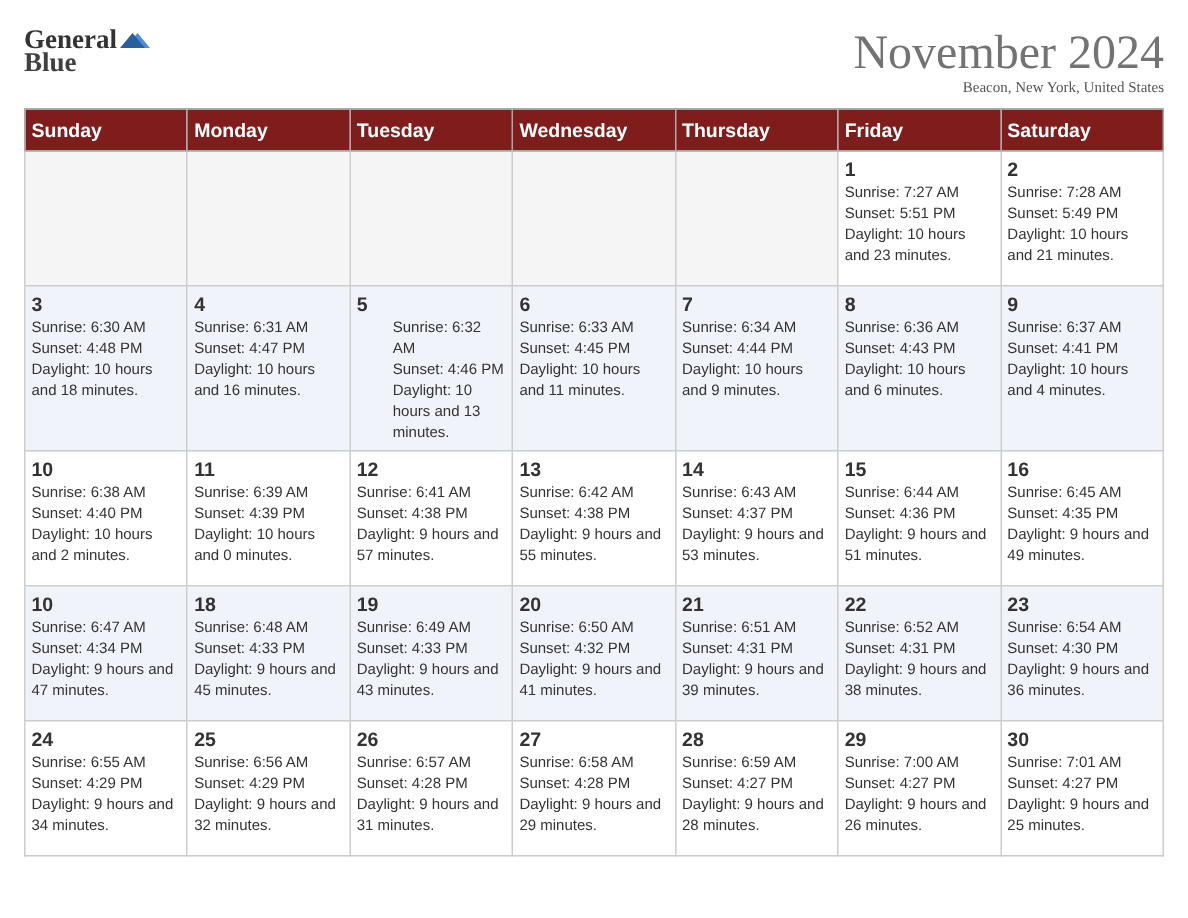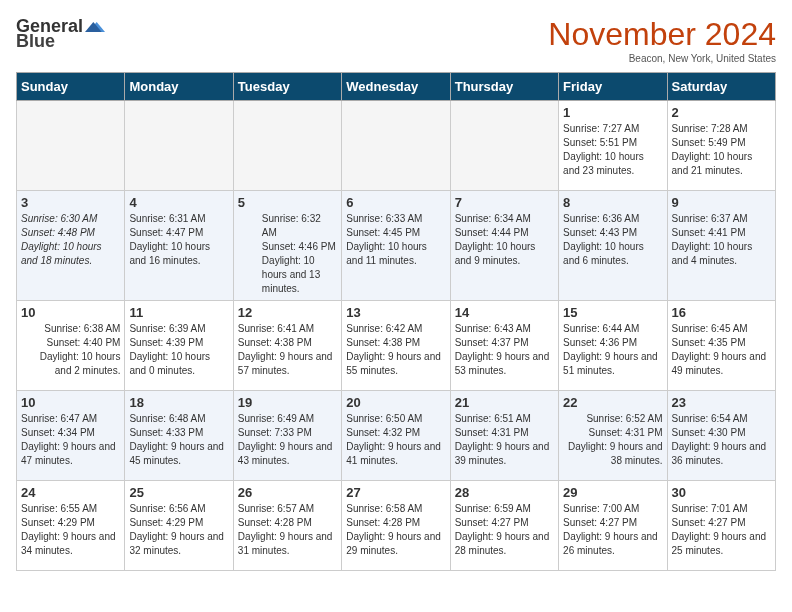--- a/index.html
+++ b/index.html
@@ -8,20 +8,21 @@
       background: #fff;
       width: 792px;
       min-height: 612px;
       padding: 16px;
     }
     .header-area {
       display: flex;
       justify-content: space-between;
       align-items: flex-start;
       margin-bottom: 8px;
+      font-family: Liberation Serif, serif;
     }
     .logo {
       display: flex;
       align-items: center;
       gap: 2px;
     }
     .logo-text-general {
       font-size: 18px;
       font-weight: bold;
       color: #333;
@@ -35,33 +36,33 @@
       width: 20px;
       height: 20px;
       margin-left: 2px;
     }
     .title-area {
       text-align: right;
     }
     .month-title {
       font-size: 32px;
       font-weight: normal;
-      color: #c2410c;
+      color: #737373;
     }
     .location {
       font-size: 10px;
       color: #555;
     }
     table {
       width: 100%;
       border-collapse: collapse;
       table-layout: fixed;
     }
     th {
-      background-color: #0c4a6e;
+      background-color: #7f1d1d;
       color: #fff;
       padding: 6px 4px;
       font-size: 13px;
       font-weight: bold;
       border: 1px solid #aaa;
       text-align: left;
     }
     td {
       border: 1px solid #ccc;
       vertical-align: top;
@@ -141,21 +142,21 @@
         <td>
           <div class="day-number">2</div>
           <div class="day-info" style="white-space: pre-line;">Sunrise: 7:28 AM
 Sunset: 5:49 PM
 Daylight: 10 hours and 21 minutes.</div>
         </td>
       </tr>
       <tr>
         <td>
           <div class="day-number">3</div>
-          <div class="day-info" style="white-space: pre-line; font-style: italic;">Sunrise: 6:30 AM
+          <div class="day-info" style="white-space: pre-line;">Sunrise: 6:30 AM
 Sunset: 4:48 PM
 Daylight: 10 hours and 18 minutes.</div>
         </td>
         <td>
           <div class="day-number">4</div>
           <div class="day-info" style="white-space: pre-line;">Sunrise: 6:31 AM
 Sunset: 4:47 PM
 Daylight: 10 hours and 16 minutes.</div>
         </td>
         <td>
@@ -185,21 +186,21 @@
         <td>
           <div class="day-number">9</div>
           <div class="day-info" style="white-space: pre-line;">Sunrise: 6:37 AM
 Sunset: 4:41 PM
 Daylight: 10 hours and 4 minutes.</div>
         </td>
       </tr>
       <tr>
         <td>
           <div class="day-number">10</div>
-          <div class="day-info" style="white-space: pre-line; text-align: right;">Sunrise: 6:38 AM
+          <div class="day-info" style="white-space: pre-line;">Sunrise: 6:38 AM
 Sunset: 4:40 PM
 Daylight: 10 hours and 2 minutes.</div>
         </td>
         <td>
           <div class="day-number">11</div>
           <div class="day-info" style="white-space: pre-line;">Sunrise: 6:39 AM
 Sunset: 4:39 PM
 Daylight: 10 hours and 0 minutes.</div>
         </td>
         <td>
@@ -242,38 +243,38 @@
         </td>
         <td>
           <div class="day-number">18</div>
           <div class="day-info" style="white-space: pre-line;">Sunrise: 6:48 AM
 Sunset: 4:33 PM
 Daylight: 9 hours and 45 minutes.</div>
         </td>
         <td>
           <div class="day-number">19</div>
           <div class="day-info" style="white-space: pre-line;">Sunrise: 6:49 AM
-Sunset: 7:33 PM
+Sunset: 4:33 PM
 Daylight: 9 hours and 43 minutes.</div>
         </td>
         <td>
           <div class="day-number">20</div>
           <div class="day-info" style="white-space: pre-line;">Sunrise: 6:50 AM
 Sunset: 4:32 PM
 Daylight: 9 hours and 41 minutes.</div>
         </td>
         <td>
           <div class="day-number">21</div>
           <div class="day-info" style="white-space: pre-line;">Sunrise: 6:51 AM
 Sunset: 4:31 PM
 Daylight: 9 hours and 39 minutes.</div>
         </td>
         <td>
           <div class="day-number">22</div>
-          <div class="day-info" style="white-space: pre-line; text-align: right;">Sunrise: 6:52 AM
+          <div class="day-info" style="white-space: pre-line;">Sunrise: 6:52 AM
 Sunset: 4:31 PM
 Daylight: 9 hours and 38 minutes.</div>
         </td>
         <td>
           <div class="day-number">23</div>
           <div class="day-info" style="white-space: pre-line;">Sunrise: 6:54 AM
 Sunset: 4:30 PM
 Daylight: 9 hours and 36 minutes.</div>
         </td>
       </tr>

